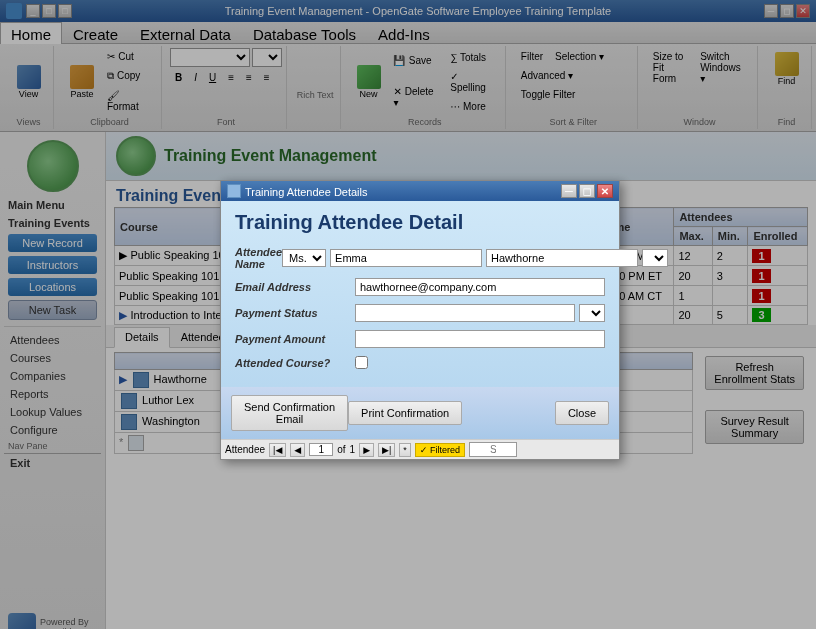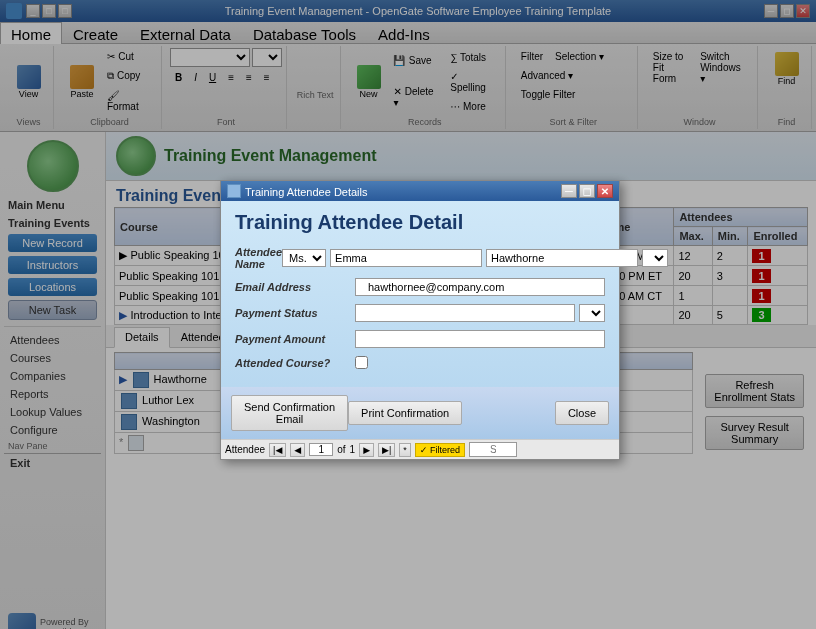--- a/index.html
+++ b/index.html
@@ -55,38 +55,38 @@
     .bottom-tabs { display: flex; border-bottom: 1px solid #ccc; background: #f0f0f0; padding: 2px 8px 0; }
     .bottom-tab { padding: 3px 10px; cursor: pointer; border: 1px solid transparent; font-size: 11px; }
     .bottom-tab.active { background: white; border-color: #ccc; border-bottom-color: white; margin-bottom: -1px; z-index: 1; }
 
     
     .details-container { display: flex; padding: 4px 8px; gap: 8px; }
     .attendee-list { flex: 1; }
     .attendee-table { width: 100%; border-collapse: collapse; font-size: 11px; }
     .attendee-table th { background: linear-gradient(to bottom, #e0e8f8, #c8d8f0); border: 1px solid #aaa; padding: 2px 4px; font-weight: bold; }
     .attendee-table td { border: 1px solid #ccc; padding: 2px 4px; background: white; }
-    .action-buttons { display: flex; flex-direction: column; gap: 8px; padding: 4px; justify-content: flex-end; }
+    .action-buttons { display: flex; flex-direction: column; gap: 20px; padding: 4px; }
     .action-btn { background: linear-gradient(to bottom, #f0f0f0, #d8d8d8); border: 1px solid #aaa; padding: 4px 8px; cursor: pointer; font-size: 11px; text-align: center; border-radius: 2px; }
     .record-nav-btn { background: linear-gradient(to bottom, #f0f0f0, #d8d8d8); border: 1px solid #aaa; padding: 1px 3px; cursor: pointer; font-size: 9px; }
 
     
     .modal-overlay { position: fixed; top: 0; left: 0; width: 816px; height: 629px; background: rgba(0,0,0,0.3); z-index: 100; display: flex; align-items: center; justify-content: center; pointer-events: none; }
     .modal { background: white; border: 1px solid #888; box-shadow: 3px 3px 10px rgba(0,0,0,0.4); width: 400px; pointer-events: all; position: absolute; top: 180px; left: 220px; }
     .modal-title-bar { background: linear-gradient(to bottom, #4a7cb5, #2a5a9a); color: white; padding: 3px 6px; display: flex; align-items: center; justify-content: space-between; font-size: 11px; }
     .modal-title-icon { width: 14px; height: 14px; background: #90b8e0; border: 1px solid #6090c0; margin-right: 4px; }
     .modal-close-btn { background: linear-gradient(to bottom, #e88, #c44); border: 1px solid #944; width: 16px; height: 14px; display: flex; align-items: center; justify-content: center; cursor: pointer; color: white; font-size: 10px; font-weight: bold; }
     .modal-body { background: linear-gradient(to bottom, #d0e8f8, #b8d8f0); padding: 10px 14px; }
     .modal-main-title { font-size: 20px; color: #1a3a6a; font-weight: bold; margin-bottom: 12px; }
     .form-row { display: flex; align-items: center; margin-bottom: 8px; }
     .form-label { width: 120px; font-size: 11px; color: #333; font-weight: bold; font-style: italic; }
     .form-field { flex: 1; display: flex; gap: 4px; }
     .input-small { border: 1px solid #999; padding: 2px 4px; font-size: 11px; background: white; }
     .input-medium { border: 1px solid #999; padding: 2px 4px; font-size: 11px; background: white; flex: 1; }
-    .input-large { border: 1px solid #999; padding: 2px 12px; font-size: 11px; background: white; width: 100%; }
+    .input-large { border: 1px solid #999; padding: 2px 4px; font-size: 11px; background: white; width: 100%; }
     .select-small { border: 1px solid #999; padding: 1px 2px; font-size: 11px; background: white; }
     .modal-footer { background: linear-gradient(to bottom, #c8d8f0, #a8c8e8); padding: 8px 10px; display: flex; gap: 0; justify-content: flex-start; align-items: center; }
     .modal-btn { background: linear-gradient(to bottom, #f0f0f0, #d8d8d8); border: 1px solid #aaa; padding: 5px 12px; cursor: pointer; font-size: 11px; border-radius: 2px; }
     .modal-filter { background: #ffd700; padding: 1px 4px; font-size: 9px; border: 1px solid #ccaa00; }
 
     
     .win-ctrl { display: flex; gap: 2px; }
     .win-btn { width: 14px; height: 14px; display: flex; align-items: center; justify-content: center; font-size: 9px; border: 1px solid #888; cursor: pointer; background: linear-gradient(to bottom, #e8e8e8, #c0c0c0); }
 
     .nav-task-btn { background: linear-gradient(to bottom, #c0c8d8, #a0b0c8); color: #333; padding: 3px 6px; margin: 2px 4px; border-radius: 3px; cursor: pointer; text-align: center; font-size: 11px; border: 1px solid #8090a8; }

